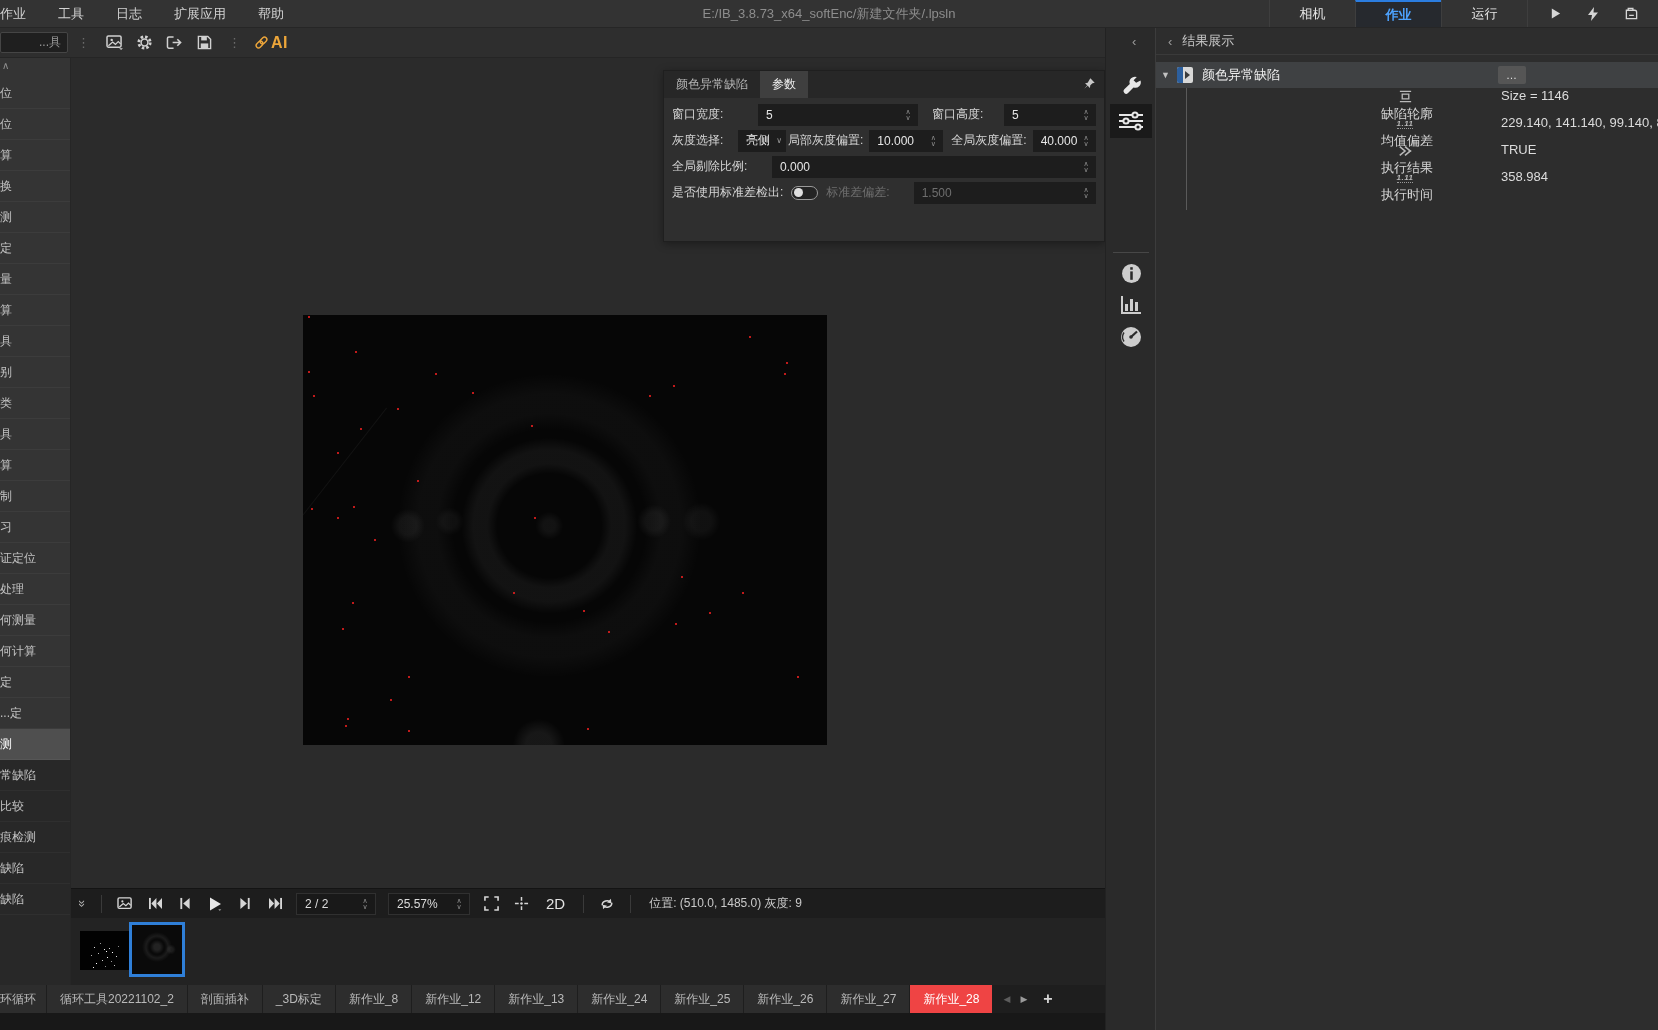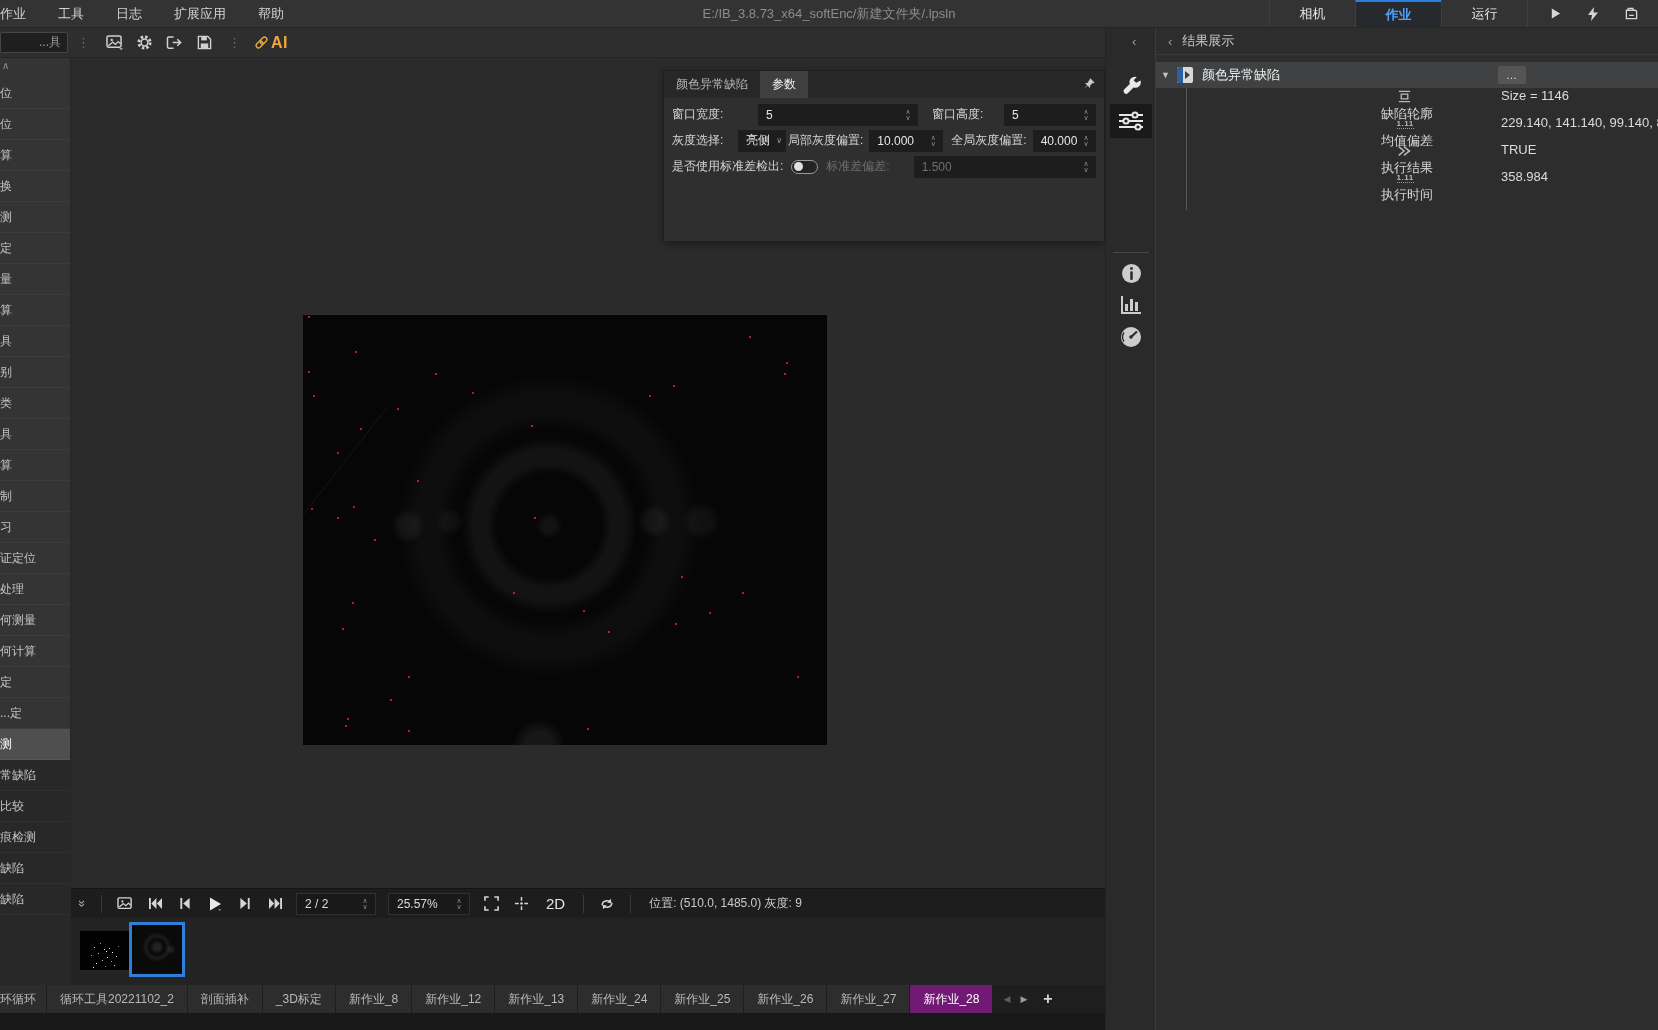--- a/index.html
+++ b/index.html
@@ -85,21 +85,21 @@
   .thumb1 { position:absolute; left:9px; top:13px; width:49px; height:39px; background:#020202; }
   .speck { position:absolute; left:24px; top:18px; width:1px; height:1px; background:#eee;
     box-shadow:2px 2px 0 #fff,5px -1px 0 #ccc,8px 3px 0 #fff,-6px 4px 0 #bbb,-10px -2px 0 #ddd,3px 8px 0 #fff,-2px 11px 0 #cfcfcf,7px 12px 0 #9a9a9a,-8px 14px 0 #fff,12px 7px 0 #d0d0d0,14px -3px 0 #888,-13px 6px 0 #aaa,-4px -6px 0 #999,10px 16px 0 #c0c0c0,-11px 18px 0 #eee,1px 17px 0 #888; }
   .thumb2 { position:absolute; left:58px; top:4px; width:56px; height:55px; background:#0a0a0a; border:3px solid #2f7fd8;
     background-image:radial-gradient(circle at 50% 45%, rgba(255,255,255,0.1) 0 3px, rgba(0,0,0,0) 7px), radial-gradient(circle at 50% 45%, rgba(0,0,0,0) 8px, rgba(255,255,255,0.07) 11px, rgba(0,0,0,0) 15px), radial-gradient(circle at 78% 50%, rgba(255,255,255,0.08) 0 2px, rgba(0,0,0,0) 5px); }
 
   
   .jobtabs { position:absolute; left:0; top:985px; width:1105px; height:28px; background:#1e1e1e; display:flex; align-items:stretch; z-index:5; }
   .job-tab { background:#2d2d2d; color:#b9b9b9; font-size:12px; display:flex; align-items:center; padding:0 13px; margin-right:1px; white-space:nowrap; }
   .job-tab.first { width:46px; padding:0 6px 0 0; justify-content:flex-end; overflow:hidden; direction:rtl; }
-  .job-tab.active { background:#701a75; color:#ffffff; }
+  .job-tab.active { background:#ef4444; color:#ffffff; }
   .tab-nav { display:flex; align-items:center; gap:10px; padding:0 10px; }
   .tab-arrow { font-size:9px; color:#9a9a9a; }
   .tab-arrow.dim { color:#5c5c5c; }
   .tab-add { color:#d8d8d8; font-size:16px; font-weight:bold; padding:0 6px; }
   .bottomfill { position:absolute; left:0; top:1013px; width:1105px; height:17px; background:#181818; }
 
   
   .vstrip { position:absolute; left:1105px; top:28px; width:50px; height:1002px; background:#2a2a2a; border-left:1px solid #222; }
   .vs-collapse { position:absolute; left:26px; top:6px; color:#9a9a9a; font-size:13px; }
   .vs-btn { position:absolute; left:4px; width:42px; height:34px; display:flex; align-items:center; justify-content:center; }
@@ -114,21 +114,21 @@
   .tree-root { height:26px; background:#3f4143; display:flex; align-items:center; position:relative; }
   .tri { color:#c2c2c2; font-size:9px; padding:0 7px 0 5px; }
   .root-ic { width:16px; height:16px; background:#d8d8d8; border-radius:2px; position:relative; margin-right:9px; overflow:hidden; }
   .root-ic .stripe { position:absolute; left:0; top:0; width:6px; height:16px; background:#2c5f9e; }
   .root-ic .tri2 { position:absolute; left:8px; top:4px; width:0; height:0; border-left:5px solid #3b3b3b; border-top:4px solid transparent; border-bottom:4px solid transparent; }
   .root-label { color:#f0f0f0; font-size:13px; }
   .more-btn { position:absolute; left:342px; top:4px; width:28px; height:18px; background:#555555; border-radius:2px; color:#e0e0e0; font-size:11px; display:flex; align-items:center; justify-content:center; letter-spacing:1px; }
   .tree-row { height:27px; display:flex; align-items:center; position:relative;flex-direction:column; }
   .tree-guide { position:absolute; left:30px; top:33px; width:1px; background:#5a5a5a; }
   .tree-row .stub { width:10px; height:1px; background:#5a5a5a; margin-left:30px; }
-  .row-ic { width:17px; height:17px; margin:0 7px 0 3px; display:flex; align-items:center; justify-content:flex-start; flex:0 0 auto; }
+  .row-ic { width:17px; height:17px; margin:0 7px 0 3px; display:flex; align-items:center; justify-content:center; flex:0 0 auto;font-style:italic; }
   .num-ic { font-size:8px; font-weight:bold; color:#b9b9b9; letter-spacing:0.5px; border-bottom:1px dotted #9a9a9a; line-height:9px; }
   .row-label { color:#d5d5d5; font-size:13px; white-space:nowrap; }
   .row-value { position:absolute; left:345px; color:#dcdcdc; font-size:13px; white-space:nowrap; }
 
   svg { display:block; }
 </style>
 </head>
 <body>
 
 <div id="app">
@@ -334,20 +334,30 @@
           <span class="p-label" style="margin-left:8px">全局灰度偏置:</span>
           <span class="field" style="flex:1;margin-left:6px">
             <span class="val">40.000</span>
             <span class="spin">
                 <span>∧</span>
                 <span>∨</span>
               </span>
           </span>
         </div>
         <div class="p-row">
+          <span class="p-label" style="width:100px">全局剔除比例:</span>
+          <span class="field" style="flex:1">
+            <span class="val">0.000</span>
+            <span class="spin">
+                <span>∧</span>
+                <span>∨</span>
+              </span>
+          </span>
+        </div>
+        <div class="p-row">
           <span class="p-label">是否使用标准差检出:</span>
           <span class="toggle">
               <span class="knob"></span>
             </span>
           <span class="p-label dim">标准差偏差:</span>
           <span class="field dis" style="flex:1;margin-left:24px">
             <span class="val">1.500</span>
             <span class="spin">
                 <span>∧</span>
                 <span>∨</span>

